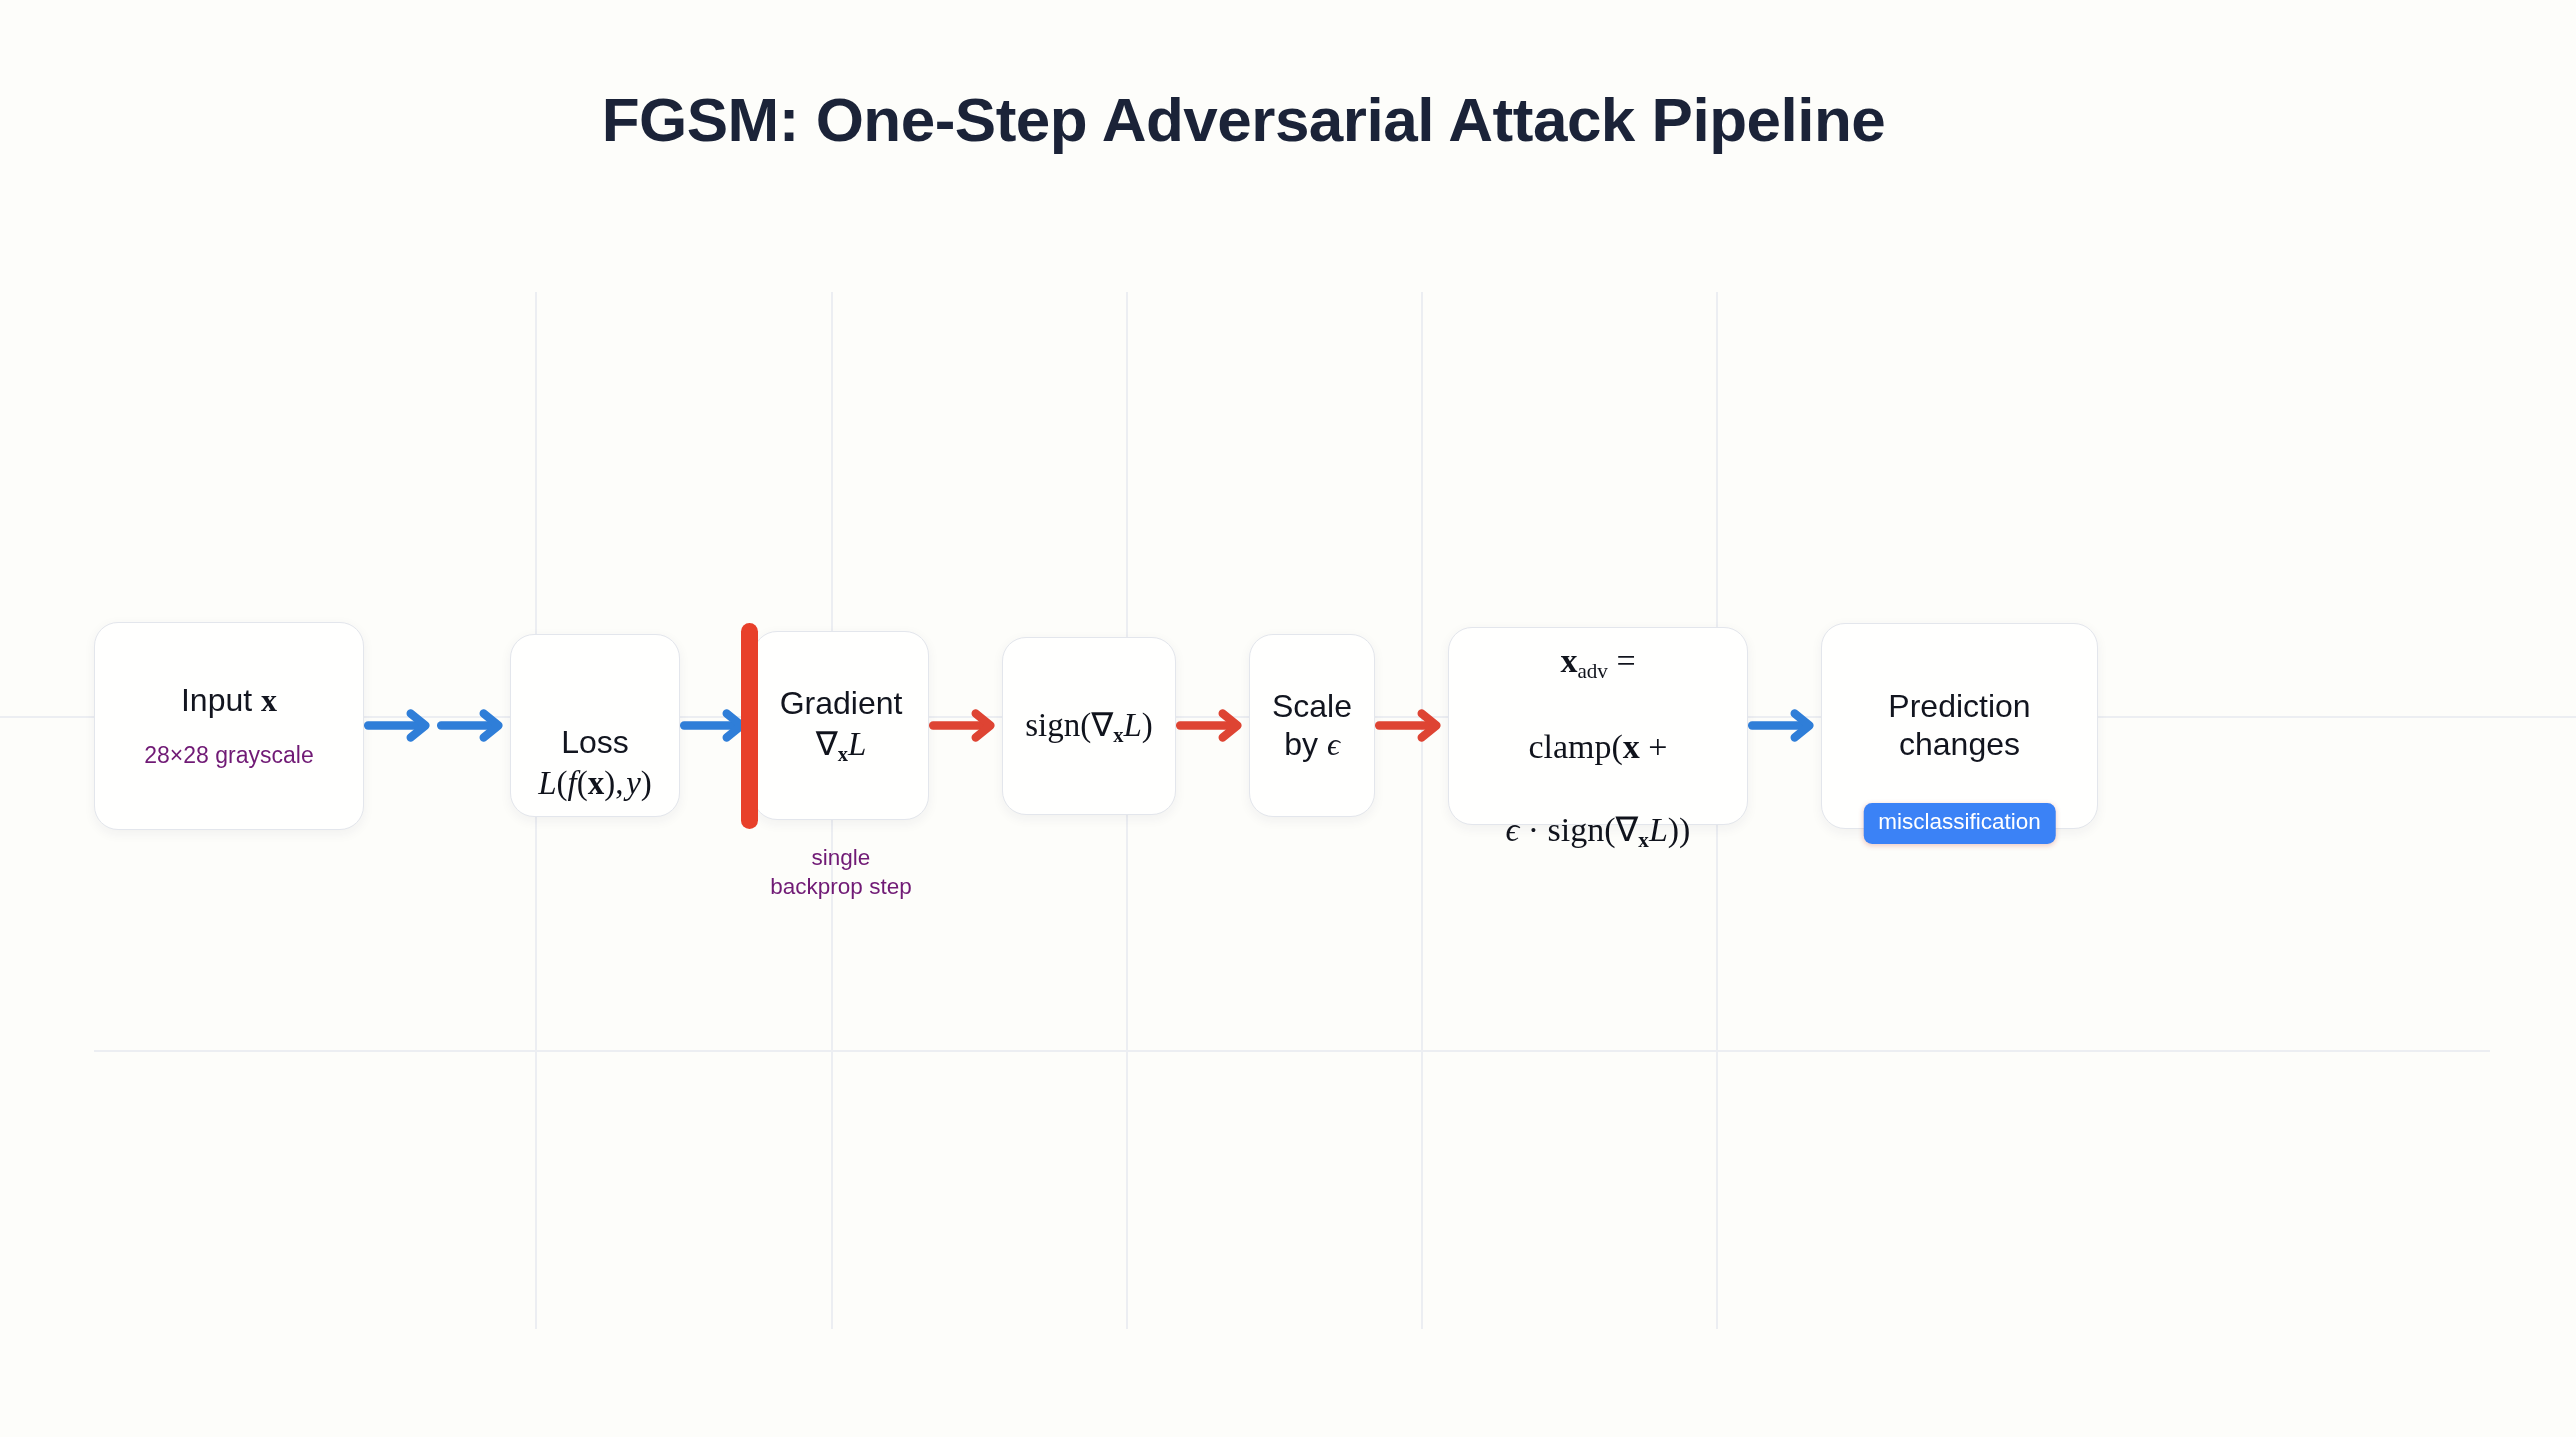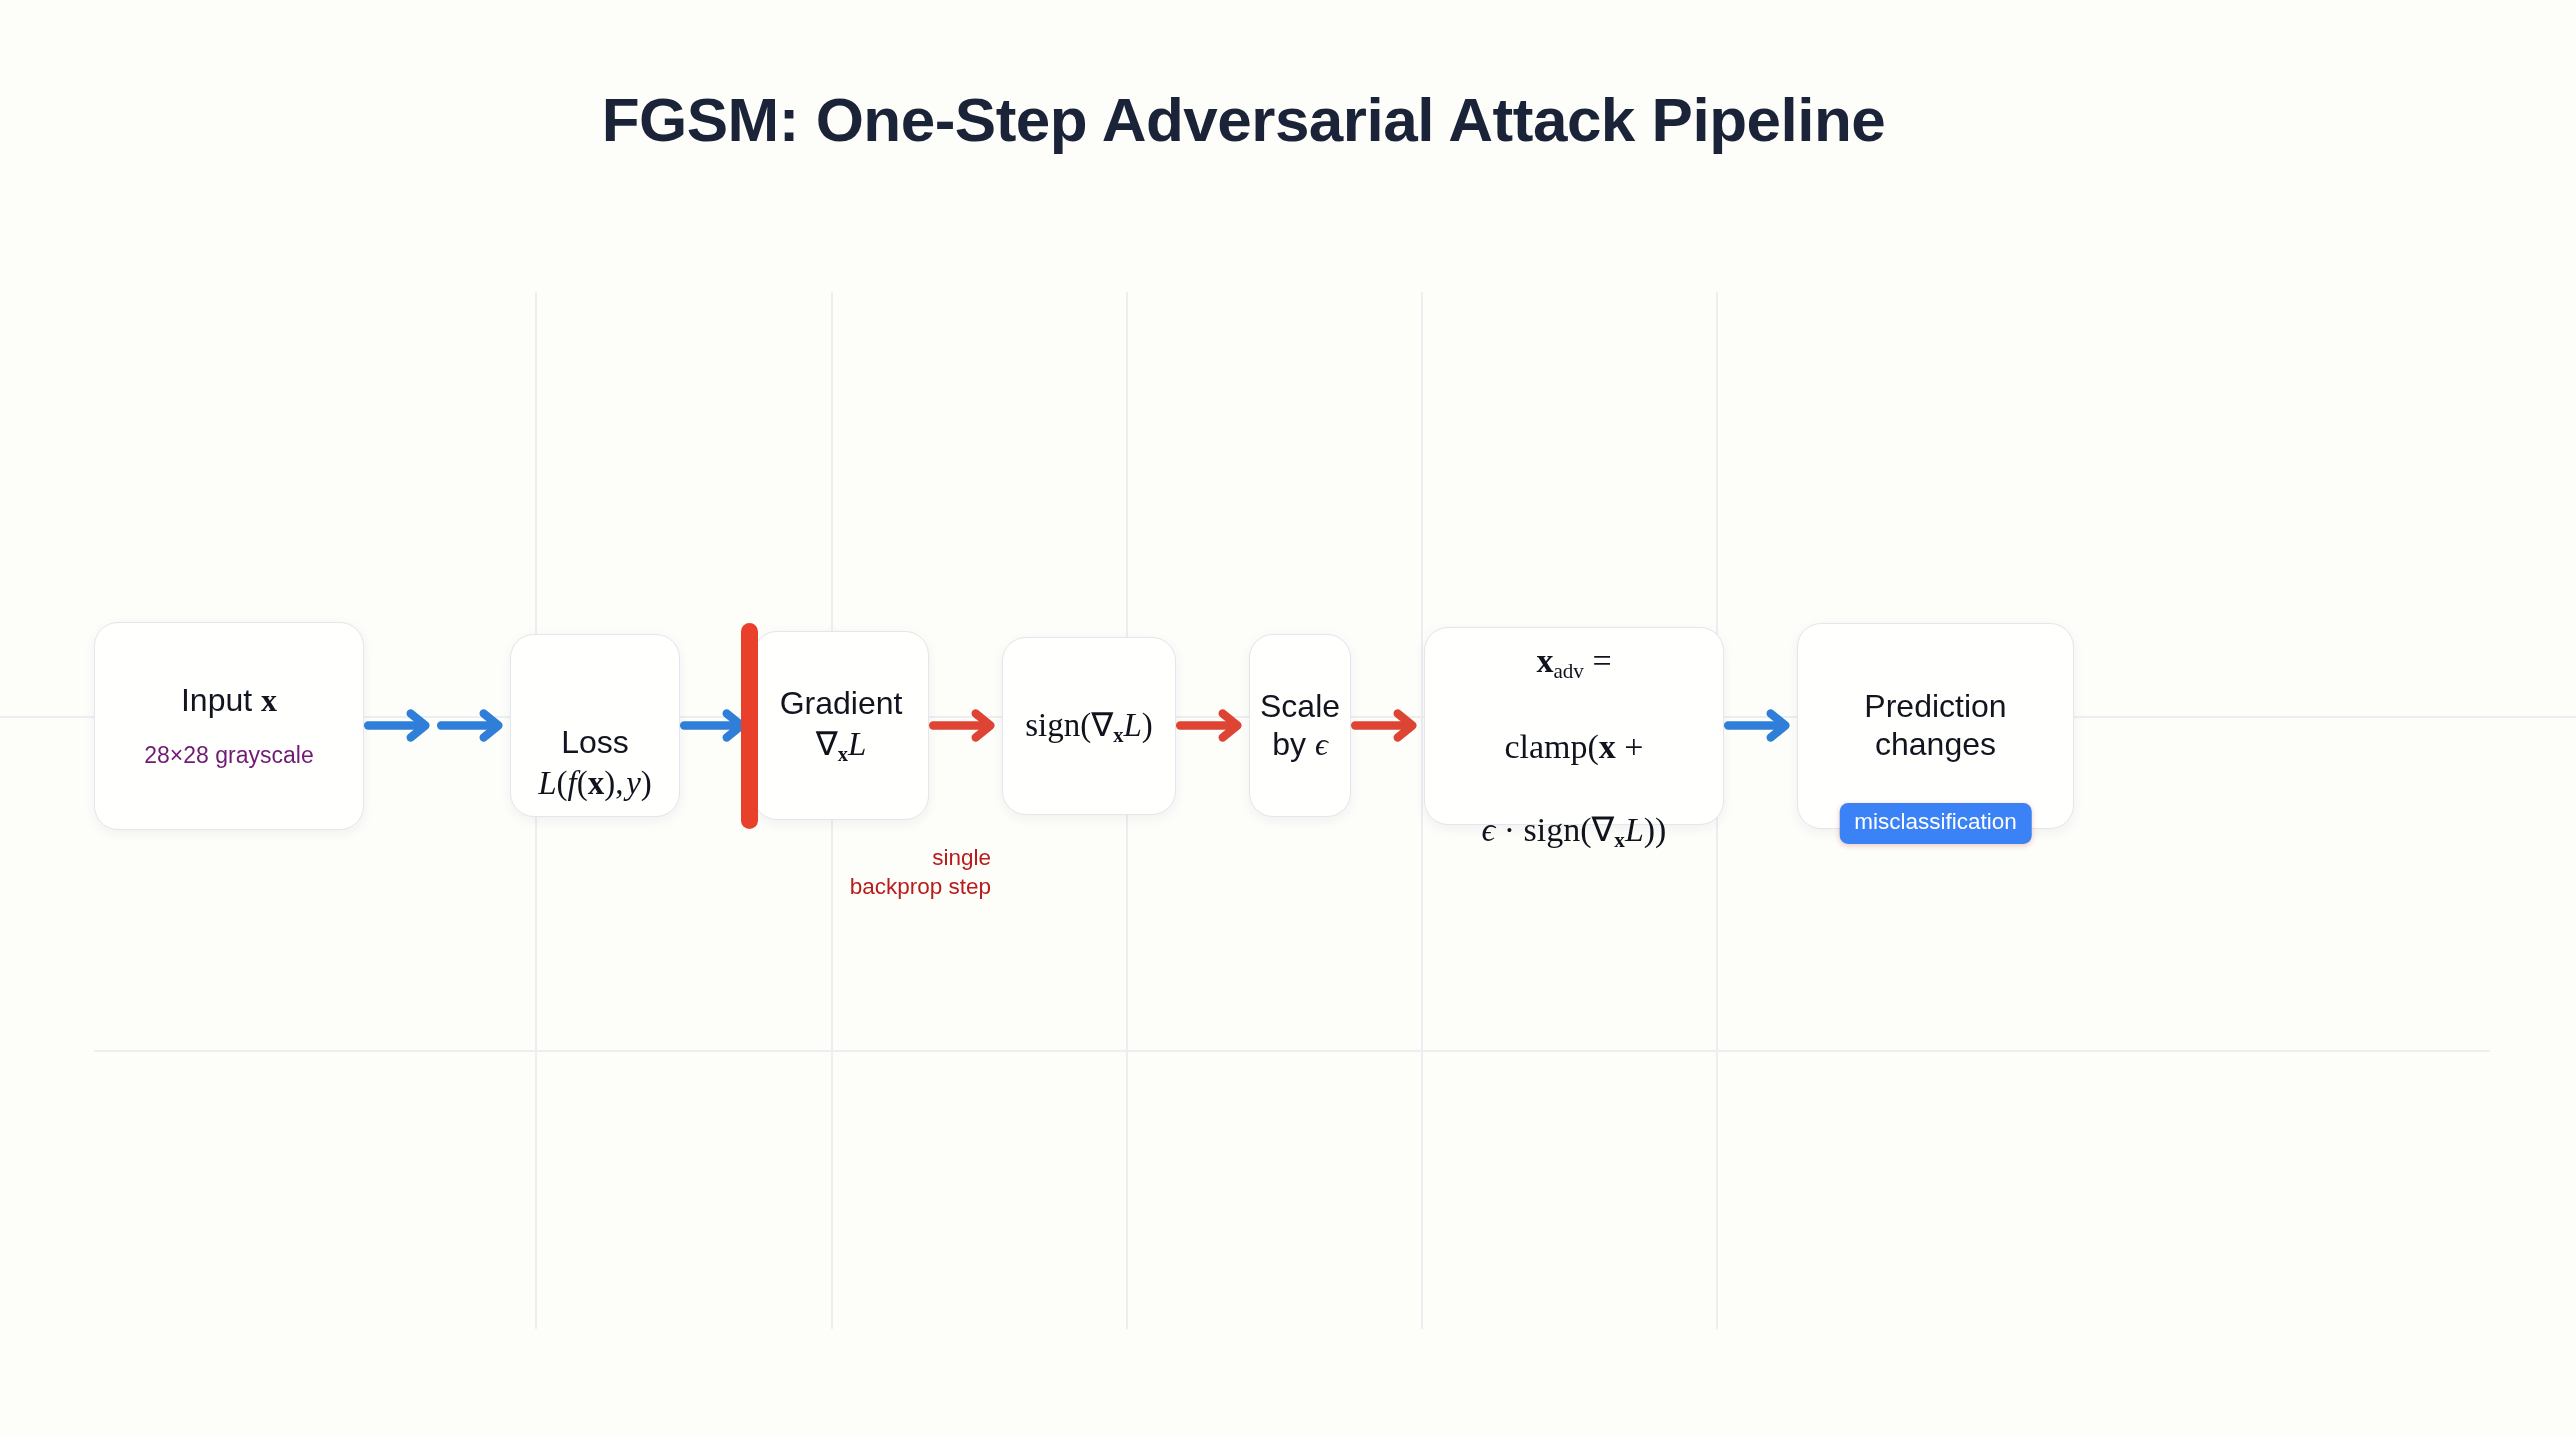--- a/index.html
+++ b/index.html
@@ -93,24 +93,24 @@
     border-radius:9.4px;
   }
 
   
   .caption{
     position:absolute;
     left:50%;
     transform:translateX(-50%);
     top:calc(100% + 24px);
     width:300px;
-    text-align:right;
+    text-align:center;
     font-size:22.5px;
     line-height:1.3;
-    color:#b91c1c;
+    color:#701a75;
     white-space:pre-line;
   }
 
   
   .badge{
     position:absolute;
     left:50%;
     transform:translateX(-50%);
     bottom:-16px;
     background:#3b82f6;
@@ -210,21 +210,21 @@
 
     <div class="arrow">
       <svg width="73" height="37" viewBox="0 0 78 40">
           <g stroke="#de4433" stroke-width="9" fill="none" stroke-linecap="round" stroke-linejoin="round">
             <line x1="4" y1="20" x2="58" y2="20"></line>
             <polyline points="50,7 66,20 50,33"></polyline>
           </g>
         </svg>
     </div>
 
-    <div class="node" style="width:102px; height:183px;">
+    <div class="node" style="width:126px; height:183px;">
       <div class="n-title">Scale<br>by&nbsp;<span class="it" style="font-family:'Liberation Serif',serif;">ϵ</span></div>
     </div>
 
     <div class="arrow">
       <svg width="73" height="37" viewBox="0 0 78 40">
           <g stroke="#de4433" stroke-width="9" fill="none" stroke-linecap="round" stroke-linejoin="round">
             <line x1="4" y1="20" x2="58" y2="20"></line>
             <polyline points="50,7 66,20 50,33"></polyline>
           </g>
         </svg>

